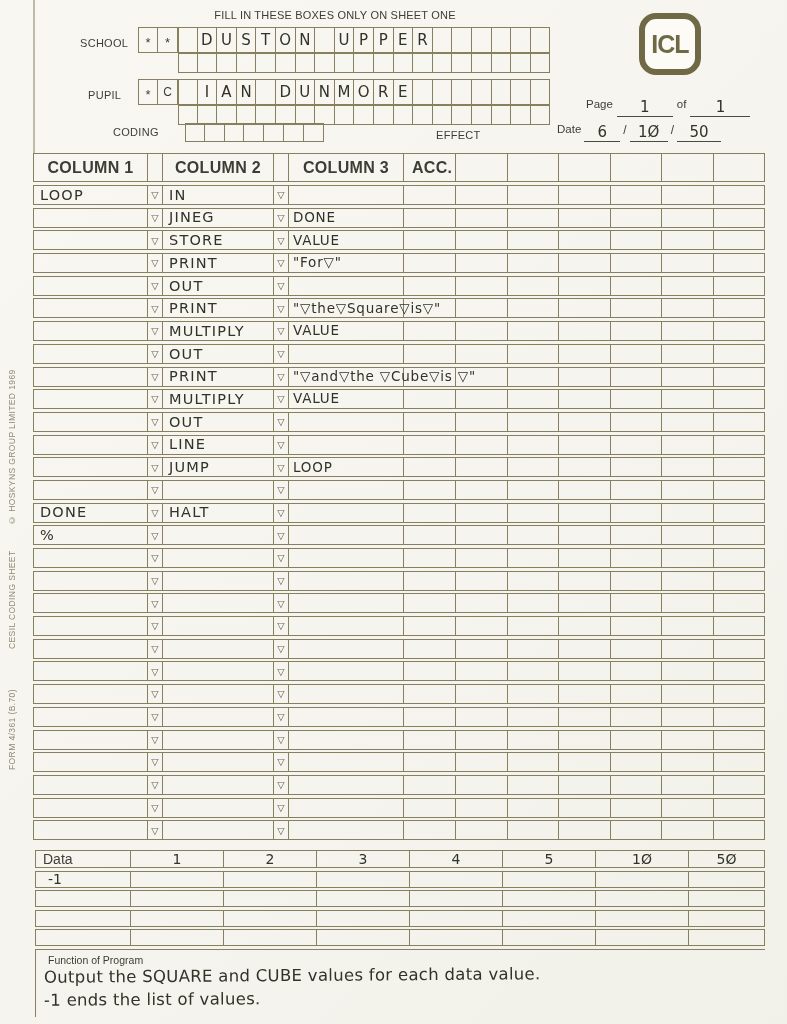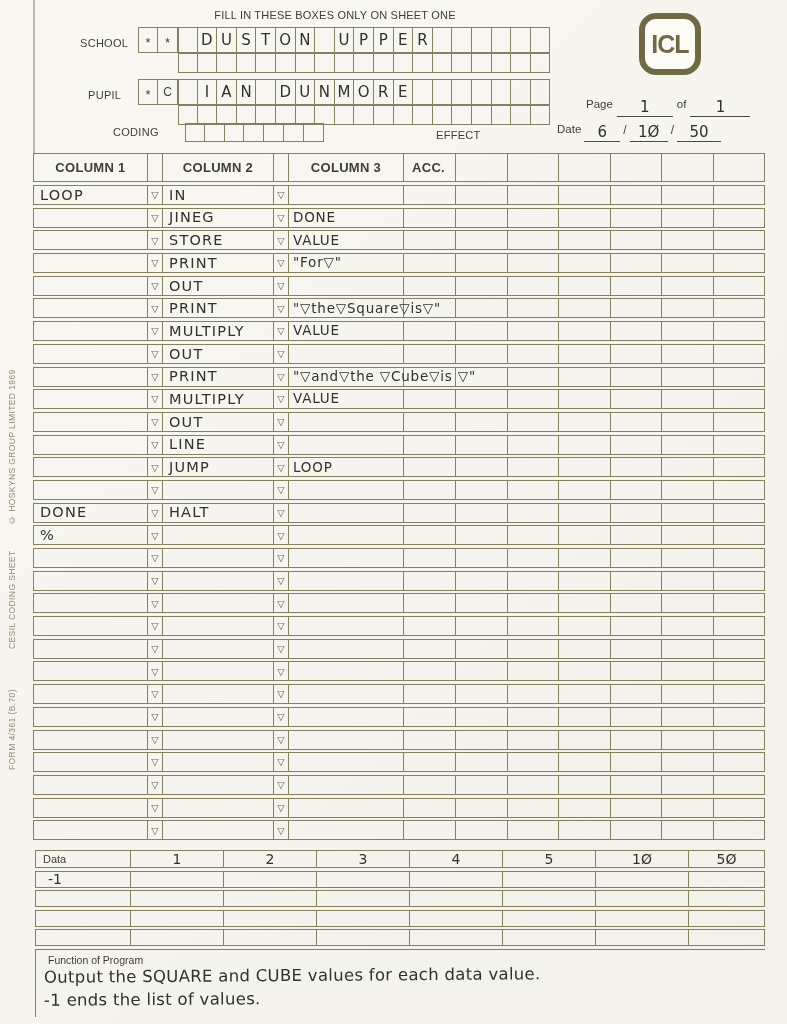--- a/index.html
+++ b/index.html
@@ -56,35 +56,35 @@
     font-size:8.5px;color:var(--vtext);letter-spacing:.4px;white-space:nowrap;
     display:flex;align-items:center;justify-content:center;}
 
   
   .mtable{position:absolute;left:33px;top:153px;width:732px;}
   .thead,.trow{display:flex;}
   .thead{height:29px;margin-bottom:3px;}
   .trow{height:20px;margin-bottom:2.7px;}
   .tc{border:1.5px solid var(--line);border-left:none;display:flex;align-items:center;overflow:visible;}
   .tc:first-child{border-left:1.5px solid var(--line);}
-  .th{justify-content:center;font-weight:bold;font-size:13px;color:var(--ink);letter-spacing:.3px;}
+  .th{justify-content:center;font-weight:bold;font-size:16px;color:var(--ink);letter-spacing:.3px;}
   .th-acc{justify-content:flex-start;padding-left:8px;text-align:right;}
   .w-c1{width:115px}.w-n{width:15px}.w-c2{width:111px}.w-c3{width:115px}.w-acc{width:52px}.w-e{width:51.5px}
   .tri{width:100%;text-align:center;font-size:9.5px;color:#6d6850;line-height:1;}
   .cw{padding-left:6px;font-size:14.5px;letter-spacing:1.2px;white-space:nowrap;line-height:1;}
   .cs{padding-left:4px;font-size:13.5px;letter-spacing:.8px;white-space:nowrap;line-height:1;position:relative;z-index:2;}
 
   
   .dgrid{position:absolute;left:35px;top:850px;width:730px;}
   .drow{display:flex;height:17px;margin-bottom:2.6px;}
   .drow.dhead{height:18px;}
   .dc{border:1.5px solid var(--line);border-left:none;display:flex;align-items:center;}
   .dc:first-child{border-left:1.5px solid var(--line);}
   .d0{width:96px}.dmid{width:93px}.dlast{width:76px}
-  .dprint{font-size:11px;color:var(--ink);padding-left:7px;}
+  .dprint{font-size:14px;color:var(--ink);padding-left:7px;}
   .dv{width:100%;text-align:center;font-size:14px;line-height:1;}
   .drow:not(.dhead) .dc.d0 .dv{text-align:left;padding-left:12px;}
 
   
   .funcbox{position:absolute;left:35px;top:949px;width:730px;height:68px;
     border-left:1.5px solid var(--line);border-top:1.5px solid var(--line);}
   .func-label{position:absolute;left:12px;top:4px;font-size:10.5px;color:var(--ink);}
   .func-hw{position:absolute;left:8px;font-size:16.5px;letter-spacing:.3px;white-space:nowrap;transform:rotate(-.4deg);}
   .func-l1{top:16px;}
   .func-l2{top:40px;}

